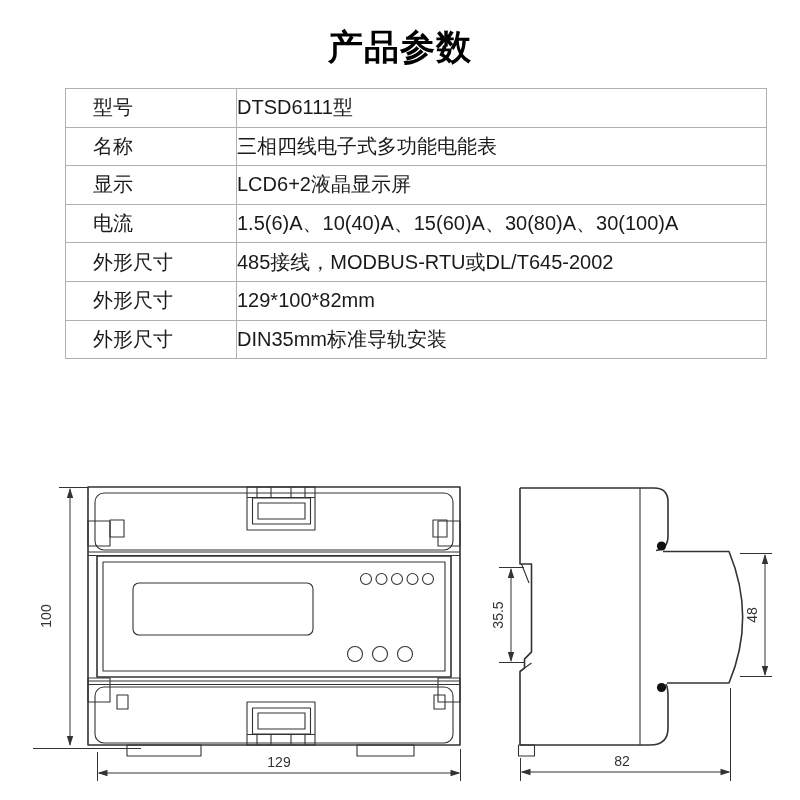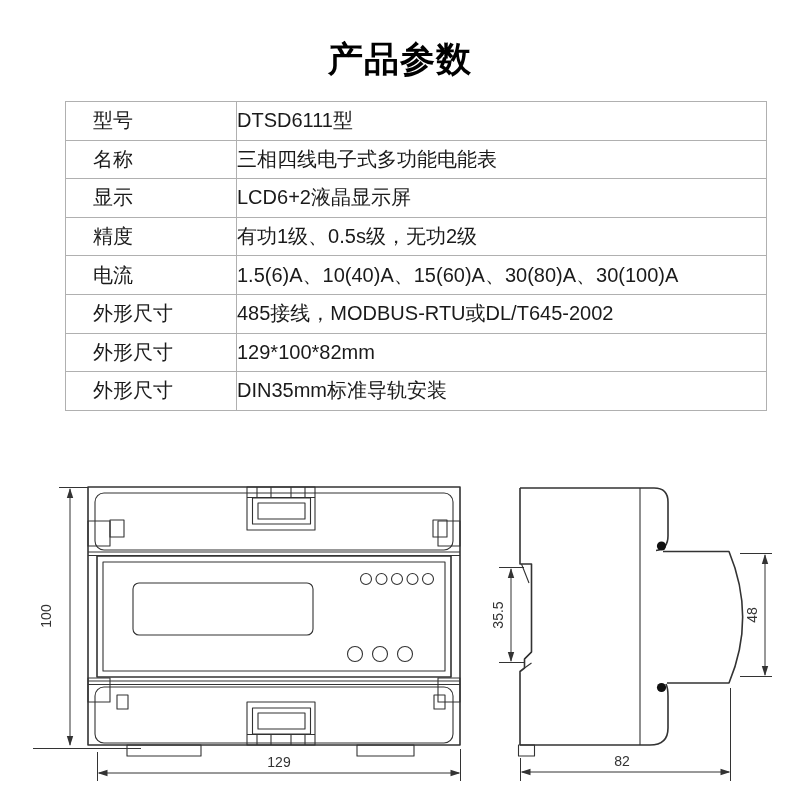--- a/index.html
+++ b/index.html
@@ -1,20 +1,20 @@
 <!DOCTYPE html>
 <html><head>
 <meta charset="utf-8">
 <style>
   html,body{margin:0;padding:0;background:#fff;}
   body{width:800px;height:800px;font-family:"Liberation Sans","DejaVu Sans",sans-serif;}
   .page{position:relative;width:800px;height:800px;overflow:hidden;background:#fff;}
-  .title{position:absolute;top:36px;left:0;width:100%;margin:0;text-align:center;
+  .title{position:absolute;top:24px;left:0;width:100%;margin:0;text-align:center;
          font-size:35px;font-weight:700;color:#000;letter-spacing:1px;}
-  .spec-table{position:absolute;top:101px;left:65px;width:702px;
+  .spec-table{position:absolute;top:88px;left:65px;width:702px;
               border-collapse:collapse;table-layout:fixed;}
   .spec-table td{border:1px solid #b0b0b0;height:37.6px;font-size:20px;color:#1a1a1a;
                  vertical-align:middle;padding:0;white-space:nowrap;overflow:hidden;}
   .spec-table td.label{width:143px;padding-left:27px;}
   .spec-table td.value{}
   .drawing-svg{position:absolute;left:0;top:0;width:800px;height:800px;}
   .outline{fill:none;stroke:#333;stroke-width:1.6;stroke-linejoin:round;}
   .detail{fill:none;stroke:#333;stroke-width:1.1;stroke-linejoin:round;}
   .dim{fill:none;stroke:#333;stroke-width:1;}
   .dimtxt{fill:#333;font-size:14px;font-family:"Liberation Sans","DejaVu Sans",sans-serif;}
@@ -34,24 +34,20 @@
         <td class="label">型号</td>
         <td class="value">DTSD6111型</td>
       </tr>
       <tr>
         <td class="label">名称</td>
         <td class="value">三相四线电子式多功能电能表</td>
       </tr>
       <tr>
         <td class="label">显示</td>
         <td class="value">LCD6+2液晶显示屏</td>
-      </tr>
-      <tr>
-        <td class="label">精度</td>
-        <td class="value">有功1级、0.5s级，无功2级</td>
       </tr>
       <tr>
         <td class="label">电流</td>
         <td class="value">1.5(6)A、10(40)A、15(60)A、30(80)A、30(100)A</td>
       </tr>
       <tr>
         <td class="label">外形尺寸</td>
         <td class="value">485接线，MODBUS-RTU或DL/T645-2002</td>
       </tr>
       <tr>

